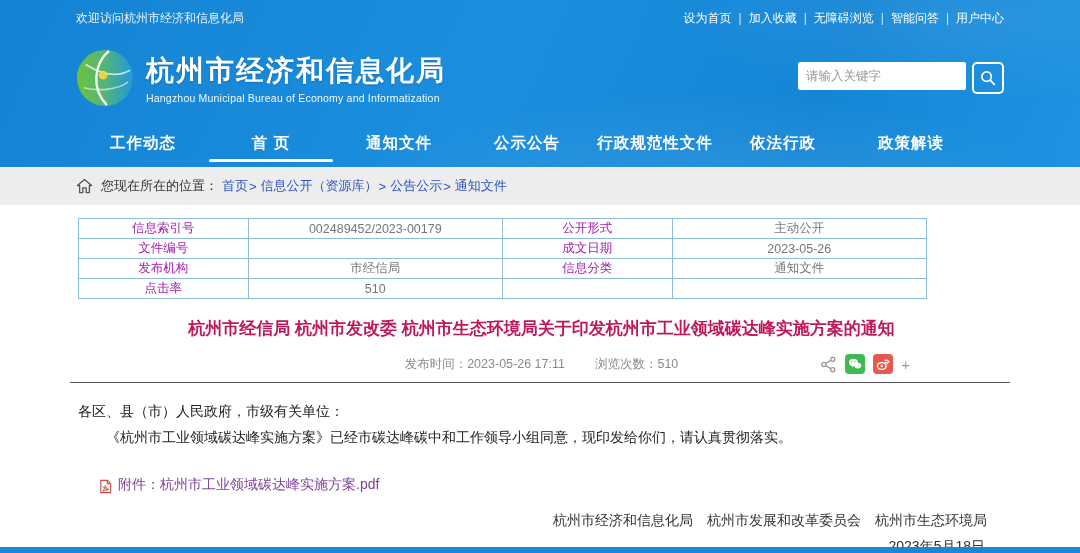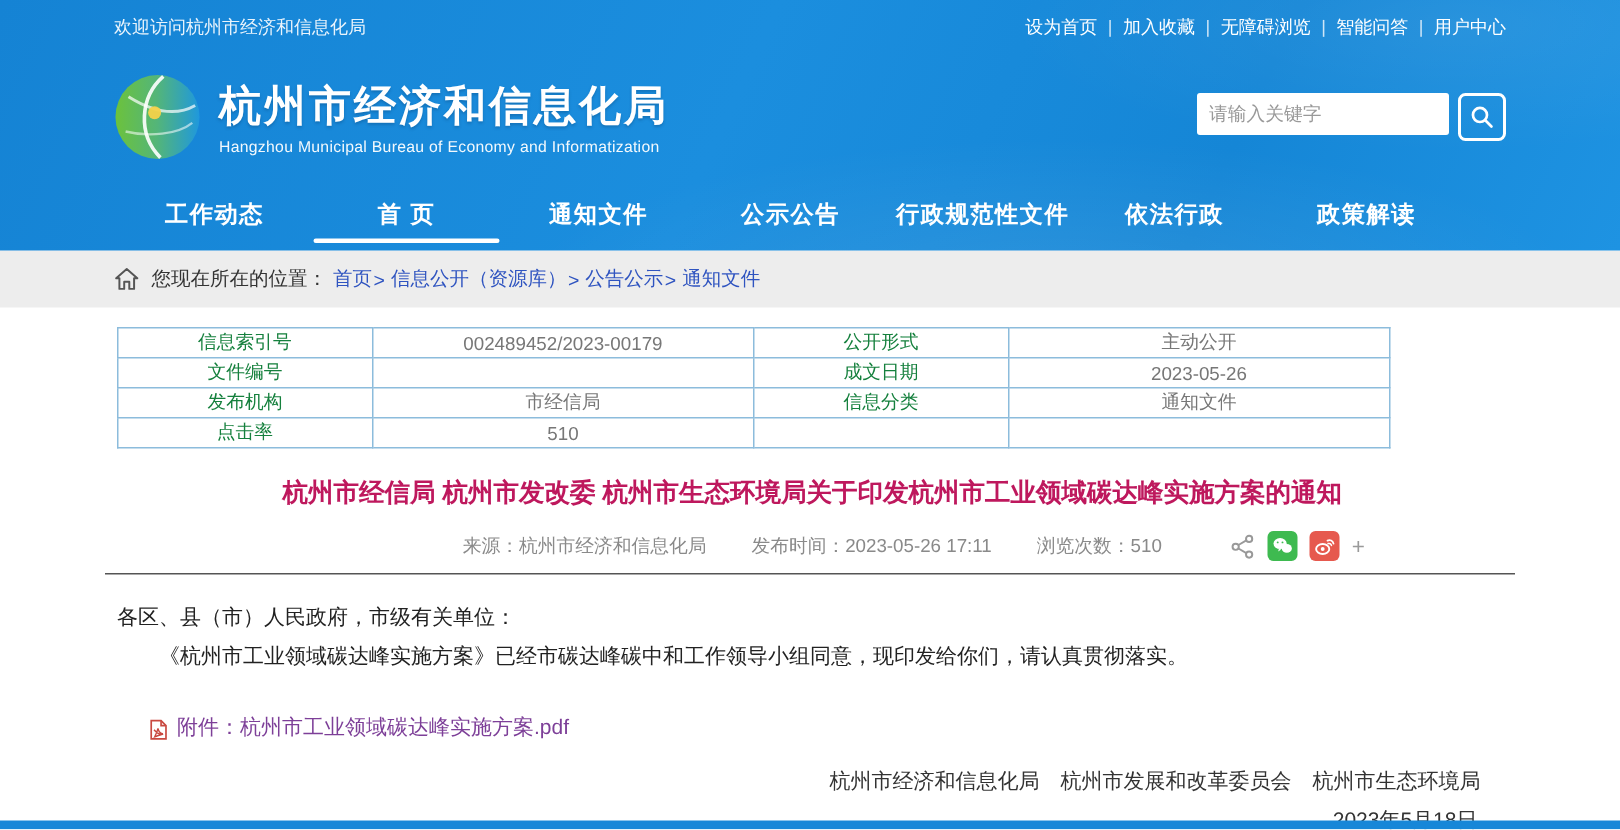--- a/index.html
+++ b/index.html
@@ -71,21 +71,21 @@
   
   .content { position:relative; padding:13px 76px 0 78px; }
   .info-table {
     width:849px; border-collapse:collapse; table-layout:fixed;
     font-size:12.5px; color:#666;
   }
   .info-table td {
     border:1px solid #8cbcdc; height:20px; text-align:center;
     padding:0 6px; overflow:hidden; white-space:nowrap;
   }
-  .info-table .lbl { width:20%; color:#15803d; }
+  .info-table .lbl { width:20%; color:#a21caf; }
   .info-table .val { width:30%; color:#777; }
 
   .doc-title {
     margin-top:18px; text-align:center; font-size:17px; font-weight:bold;
     color:#be185d; width:927px;
   }
   .meta-row {
     position:relative; margin-top:13px; width:927px; height:22px;
     display:flex; align-items:center; justify-content:center; gap:30px;
     font-size:12.5px; color:#8a8a8a;
@@ -228,21 +228,20 @@
           <td class="val">510</td>
           <td class="lbl"></td>
           <td class="val"></td>
         </tr>
       </tbody>
     </table>
 
     <h1 class="doc-title">杭州市经信局 杭州市发改委 杭州市生态环境局关于印发杭州市工业领域碳达峰实施方案的通知</h1>
 
     <div class="meta-row">
-      <span>来源：杭州市经济和信息化局</span>
       <span>发布时间：2023-05-26 17:11</span>
       <span>浏览次数：510</span>
       <div class="share-group">
         <span class="share-icon">
           <svg viewBox="0 0 18 18" width="17" height="17">
             <circle cx="13.5" cy="3.5" r="2.2" fill="none" stroke="#999" stroke-width="1.4"></circle>
             <circle cx="4" cy="9" r="2.2" fill="none" stroke="#999" stroke-width="1.4"></circle>
             <circle cx="13.5" cy="14.5" r="2.2" fill="none" stroke="#999" stroke-width="1.4"></circle>
             <line x1="6" y1="7.8" x2="11.5" y2="4.5" stroke="#999" stroke-width="1.3"></line>
             <line x1="6" y1="10.2" x2="11.5" y2="13.5" stroke="#999" stroke-width="1.3"></line>

